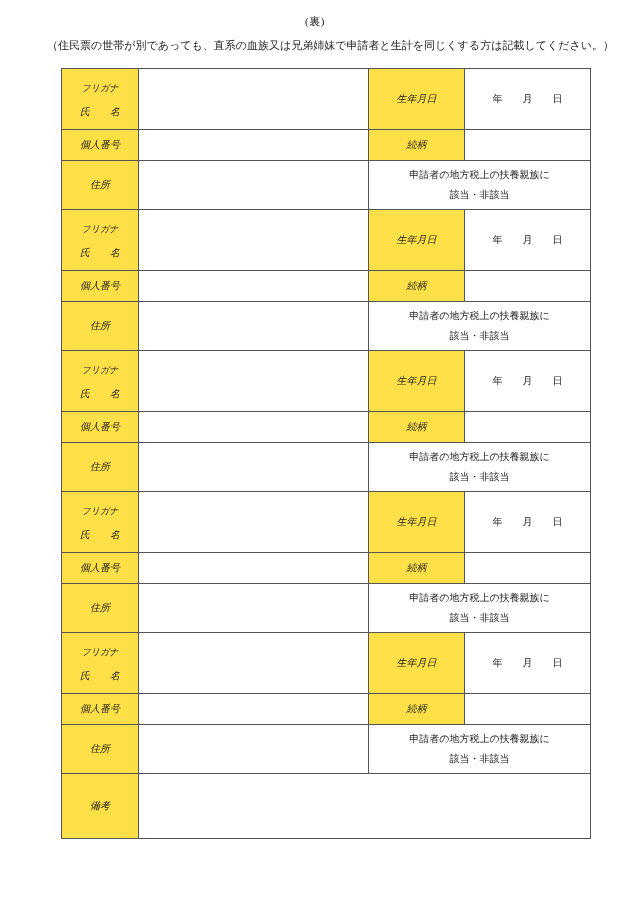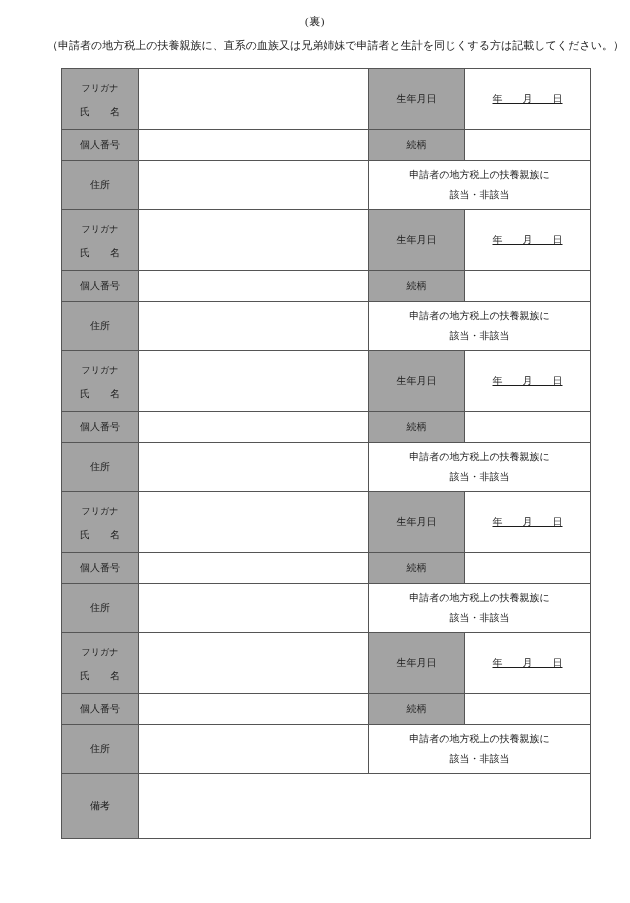--- a/index.html
+++ b/index.html
@@ -55,32 +55,32 @@
     font-size: 9px;
     line-height: 24px;
     padding-top: 2px;
   }
   .name-label .shimei {
     font-size: 10px;
     line-height: 24px;
   }
   .dependent-cell { padding: 4px 4px; }
   .dependent-cell div { line-height: 20px; font-size: 10px; }
-  .label-cell { background: #a3a3a3; }
-  .input-cell { background: #ffffff; text-decoration: underline; }
+  .label-cell { background: #fde047; font-style: italic; }
+  .input-cell { background: #ffffff; }
 </style>
 </head>
 <body>
 
 <div class="page">
 
   <div class="side-label">(裏)</div>
 
 
-  <div class="form-note">（申請者の地方税上の扶養親族に、直系の血族又は兄弟姉妹で申請者と生計を同じくする方は記載してください。）</div>
+  <div class="form-note">（住民票の世帯が別であっても、直系の血族又は兄弟姉妹で申請者と生計を同じくする方は記載してください。）</div>
 
   <table class="form-table">
     <colgroup>
       <col style="width:77px">
       <col style="width:230px">
       <col style="width:96px">
       <col style="width:126px">
     </colgroup>
     <tbody id="members">
   <tr class="row-name">

